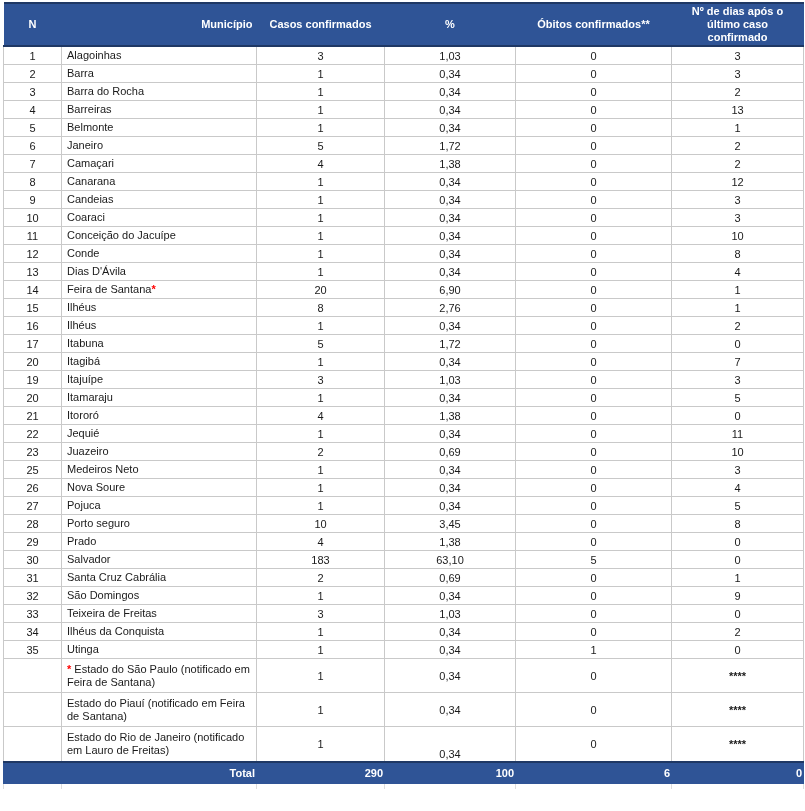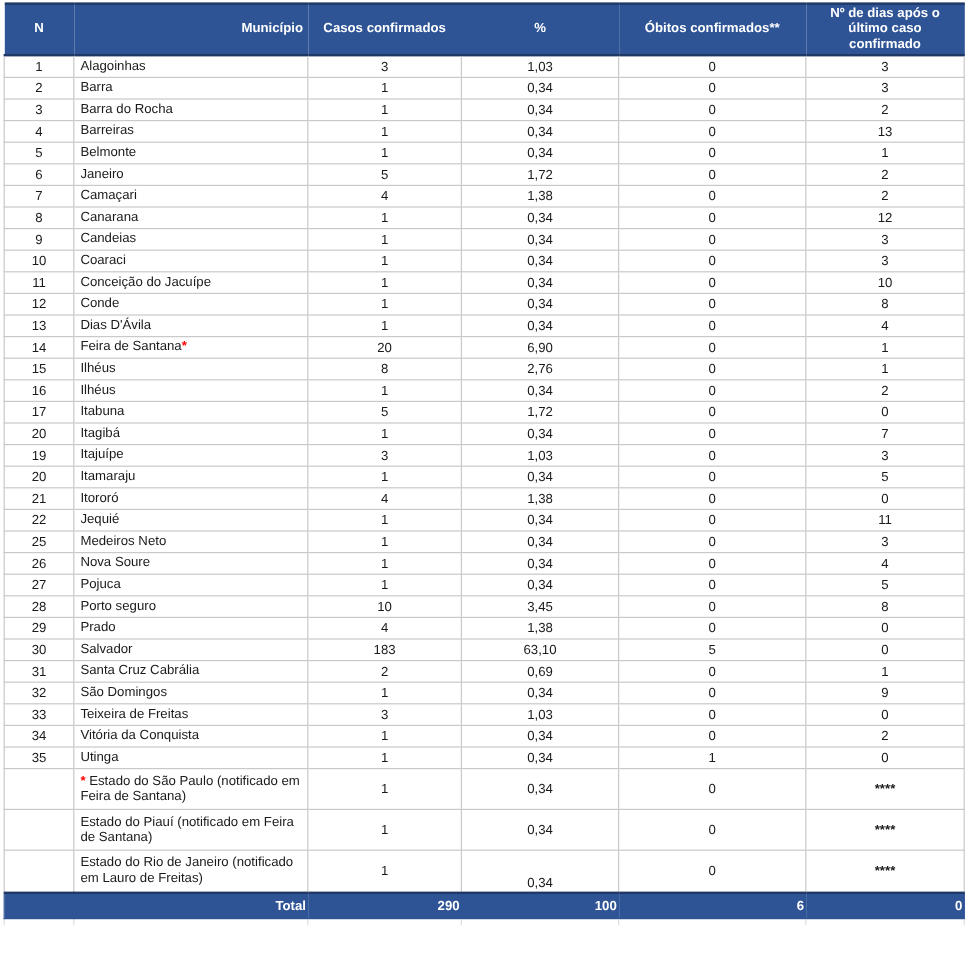--- a/index.html
+++ b/index.html
@@ -269,20 +269,28 @@
   </tr>
         <tr class="data-row">
     <td>22</td>
     <td class="col-mun"><span class="red"></span><span>Jequié</span><span class="red"></span></td>
     <td>1</td>
     <td>0,34</td>
     <td>0</td>
     <td>11</td>
   </tr>
         <tr class="data-row">
+    <td>23</td>
+    <td class="col-mun"><span class="red"></span><span>Juazeiro</span><span class="red"></span></td>
+    <td>2</td>
+    <td>0,69</td>
+    <td>0</td>
+    <td>10</td>
+  </tr>
+        <tr class="data-row">
     <td>25</td>
     <td class="col-mun"><span class="red"></span><span>Medeiros Neto</span><span class="red"></span></td>
     <td>1</td>
     <td>0,34</td>
     <td>0</td>
     <td>3</td>
   </tr>
         <tr class="data-row">
     <td>26</td>
     <td class="col-mun"><span class="red"></span><span>Nova Soure</span><span class="red"></span></td>
@@ -342,21 +350,21 @@
         <tr class="data-row">
     <td>33</td>
     <td class="col-mun"><span class="red"></span><span>Teixeira de Freitas</span><span class="red"></span></td>
     <td>3</td>
     <td>1,03</td>
     <td>0</td>
     <td>0</td>
   </tr>
         <tr class="data-row">
     <td>34</td>
-    <td class="col-mun"><span class="red"></span><span>Vitória da Conquista</span><span class="red"></span></td>
+    <td class="col-mun"><span class="red"></span><span>Ilhéus da Conquista</span><span class="red"></span></td>
     <td>1</td>
     <td>0,34</td>
     <td>0</td>
     <td>2</td>
   </tr>
         <tr class="data-row">
     <td>35</td>
     <td class="col-mun"><span class="red"></span><span>Utinga</span><span class="red"></span></td>
     <td>1</td>
     <td>0,34</td>

